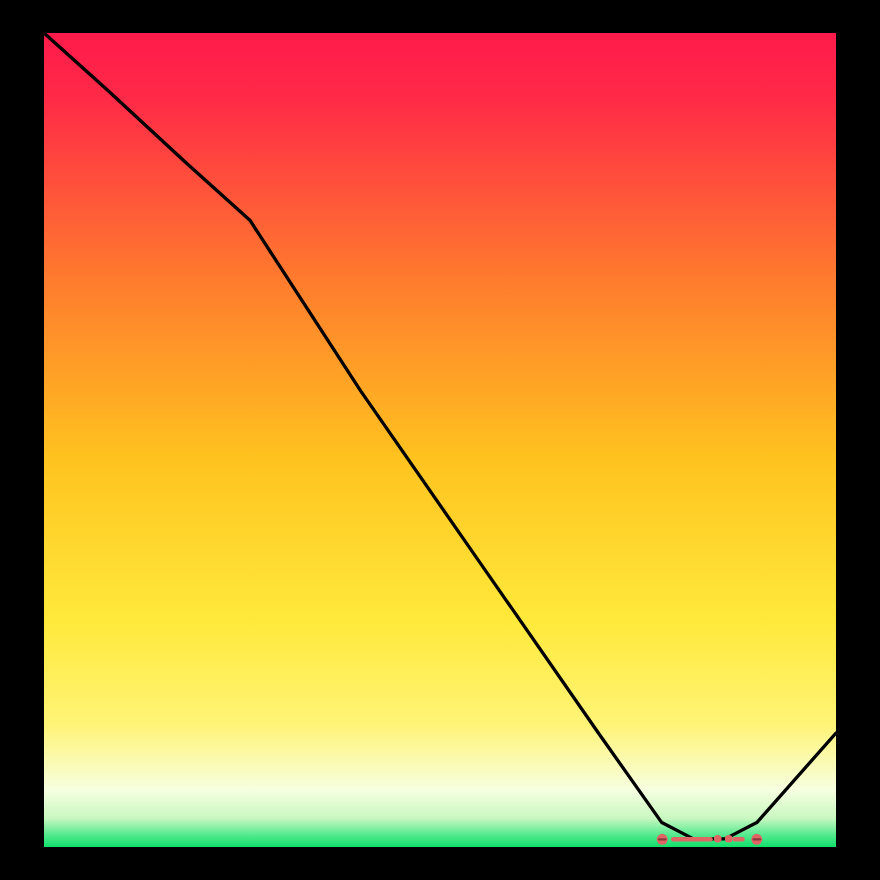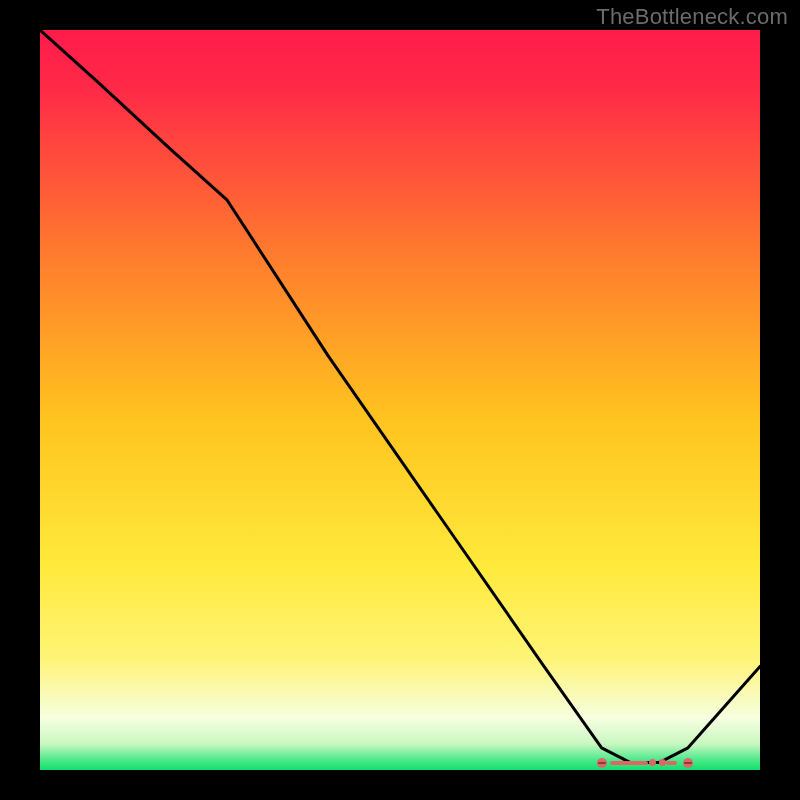--- a/index.html
+++ b/index.html
@@ -69,21 +69,20 @@
     position: absolute;
     height: 4px;
     background: #e06666;
     border-radius: 2px;
   }
 </style>
 </head>
 <body>
 
 <div class="frame">
-  <div class="watermark">TheBottleneck.com</div>
 
   <div class="plot-area">
     <svg class="svg-gradient" viewBox="0 0 720 740" preserveAspectRatio="none">
       <defs>
         <linearGradient id="bg" x1="0" y1="0" x2="0" y2="1">
           <stop offset="0%" stop-color="#ff1b4a"></stop>
           <stop offset="8%" stop-color="#ff2a47"></stop>
           <stop offset="30%" stop-color="#ff7a2e"></stop>
           <stop offset="52%" stop-color="#ffc21f"></stop>
           <stop offset="72%" stop-color="#ffe93a"></stop>

